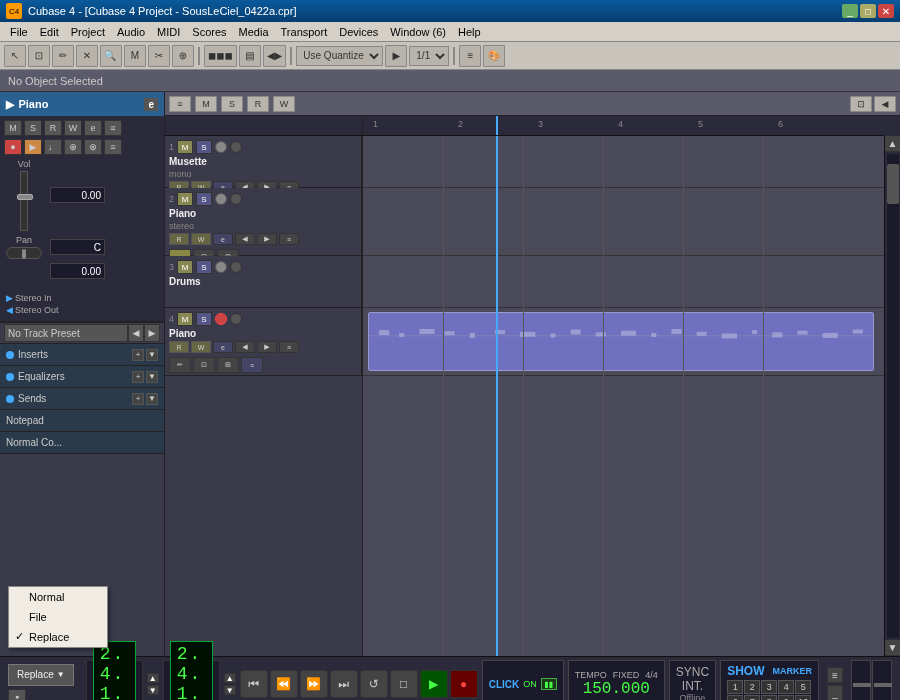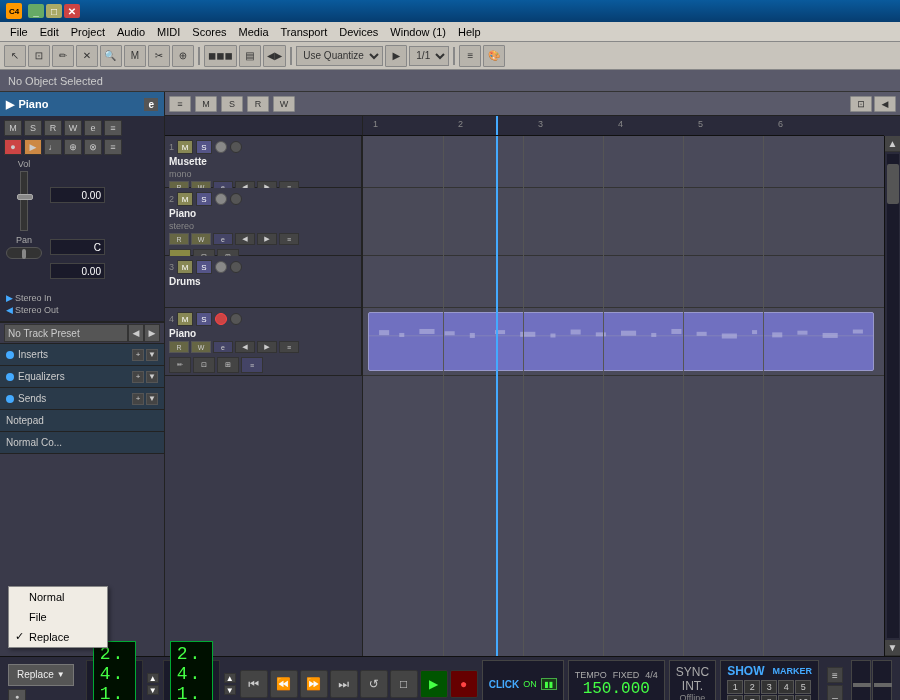--- a/index.html
+++ b/index.html
@@ -1,19 +1,19 @@
 <!DOCTYPE html>
 <html><head>
   <meta charset="utf-8">
   <style>
     * { margin: 0; padding: 0; box-sizing: border-box; }
     body { width: 900px; height: 700px; overflow: hidden; font-family: Arial, sans-serif; font-size: 11px; background: #4a4a5a; color: #fff; }
 
     
-    #title-bar { background: linear-gradient(to bottom, #0a5a9c, #063d70); height: 22px; display: flex; align-items: center; padding: 0 6px; color: #fff; font-size: 11px; font-weight: bold; }
+    #title-bar { background: linear-gradient(to bottom, #0a5a9c, #063d70); height: 22px; display: flex; align-items: center; padding: 0 6px; color: #fff; font-size: 11px; font-weight: normal; }
     #title-bar .title-icon { width: 16px; height: 16px; background: #f90; border-radius: 2px; margin-right: 6px; display: flex; align-items: center; justify-content: center; font-size: 8px; color: #000; }
     #title-bar .title-text { flex: 1; }
     #title-bar .win-btns { display: flex; gap: 2px; }
     .win-btn { width: 16px; height: 14px; display: flex; align-items: center; justify-content: center; font-size: 10px; cursor: pointer; border-radius: 2px; }
     .win-btn.min { background: #6a6; }
     .win-btn.max { background: #aa6; }
     .win-btn.close { background: #c44; }
 
     
     #menu-bar { background: #d4d0c8; height: 20px; display: flex; align-items: center; padding: 0 4px; color: #000; font-size: 11px; border-bottom: 1px solid #888; }
@@ -115,38 +115,39 @@
     .sync-status { font-size: 9px; color: #888; }
 
   </style>
 </head>
 <body>
 
 <div id="title-bar">
   <div class="title-icon">
       <span>C4</span>
     </div>
+  <span class="title-text">Cubase 4 - [Cubase 4 Project - SousLeCiel_0422a.cpr]</span>
   <div class="win-btns">
     <div class="win-btn min">_</div>
     <div class="win-btn max">□</div>
     <div class="win-btn close">✕</div>
   </div>
 </div>
 
 <div id="menu-bar">
   <span>File</span>
   <span>Edit</span>
   <span>Project</span>
   <span>Audio</span>
   <span>MIDI</span>
   <span>Scores</span>
   <span>Media</span>
   <span>Transport</span>
   <span>Devices</span>
-  <span>Window (1)</span>
+  <span>Window (6)</span>
   <span>Help</span>
 </div>
 
 <div id="toolbar">
   <div class="tb-btn">↖</div>
   <div class="tb-btn">⊡</div>
   <div class="tb-btn">✏</div>
   <div class="tb-btn">✕</div>
   <div class="tb-btn">🔍</div>
   <div class="tb-btn">M</div>

